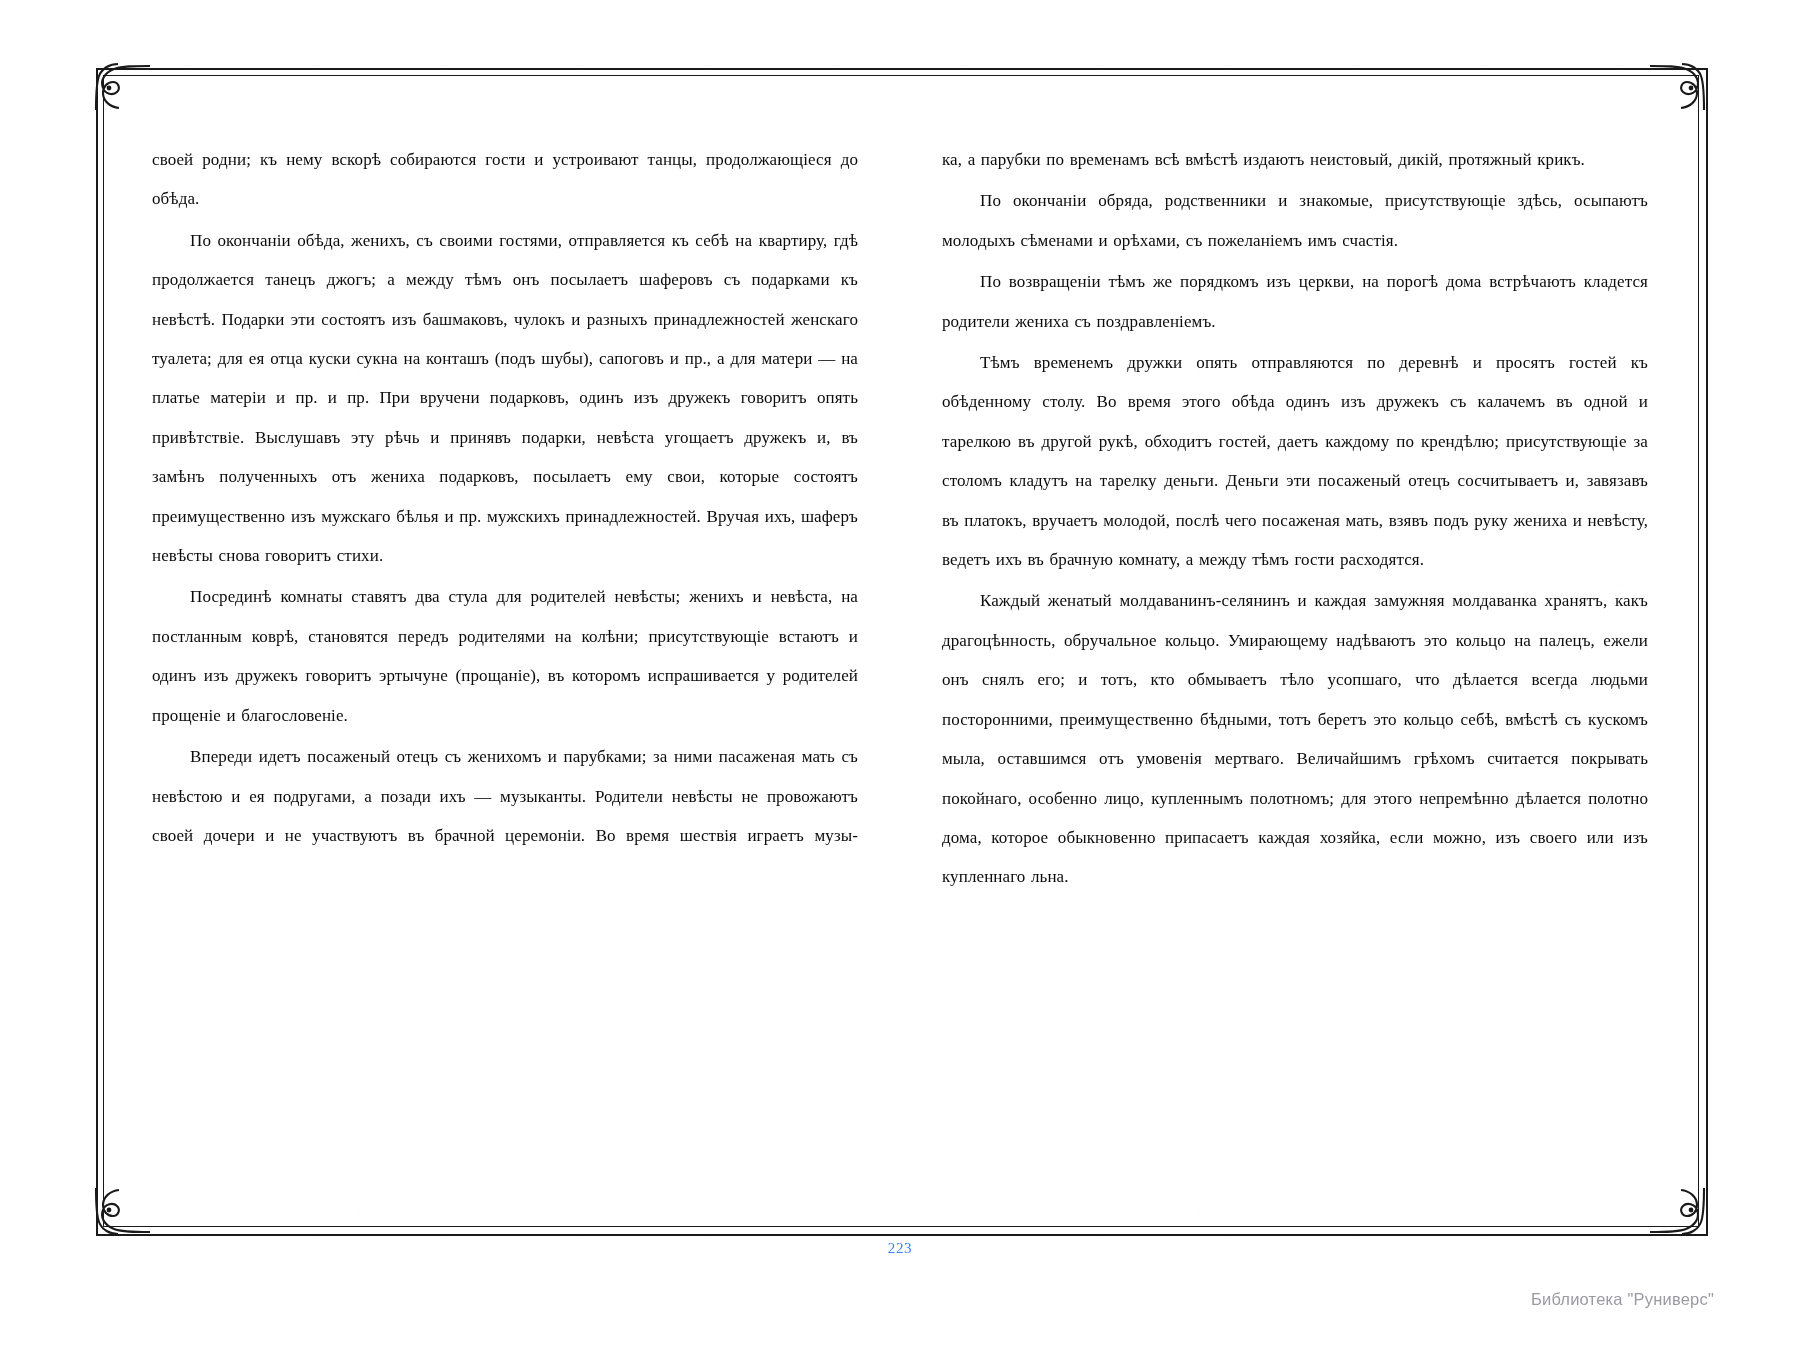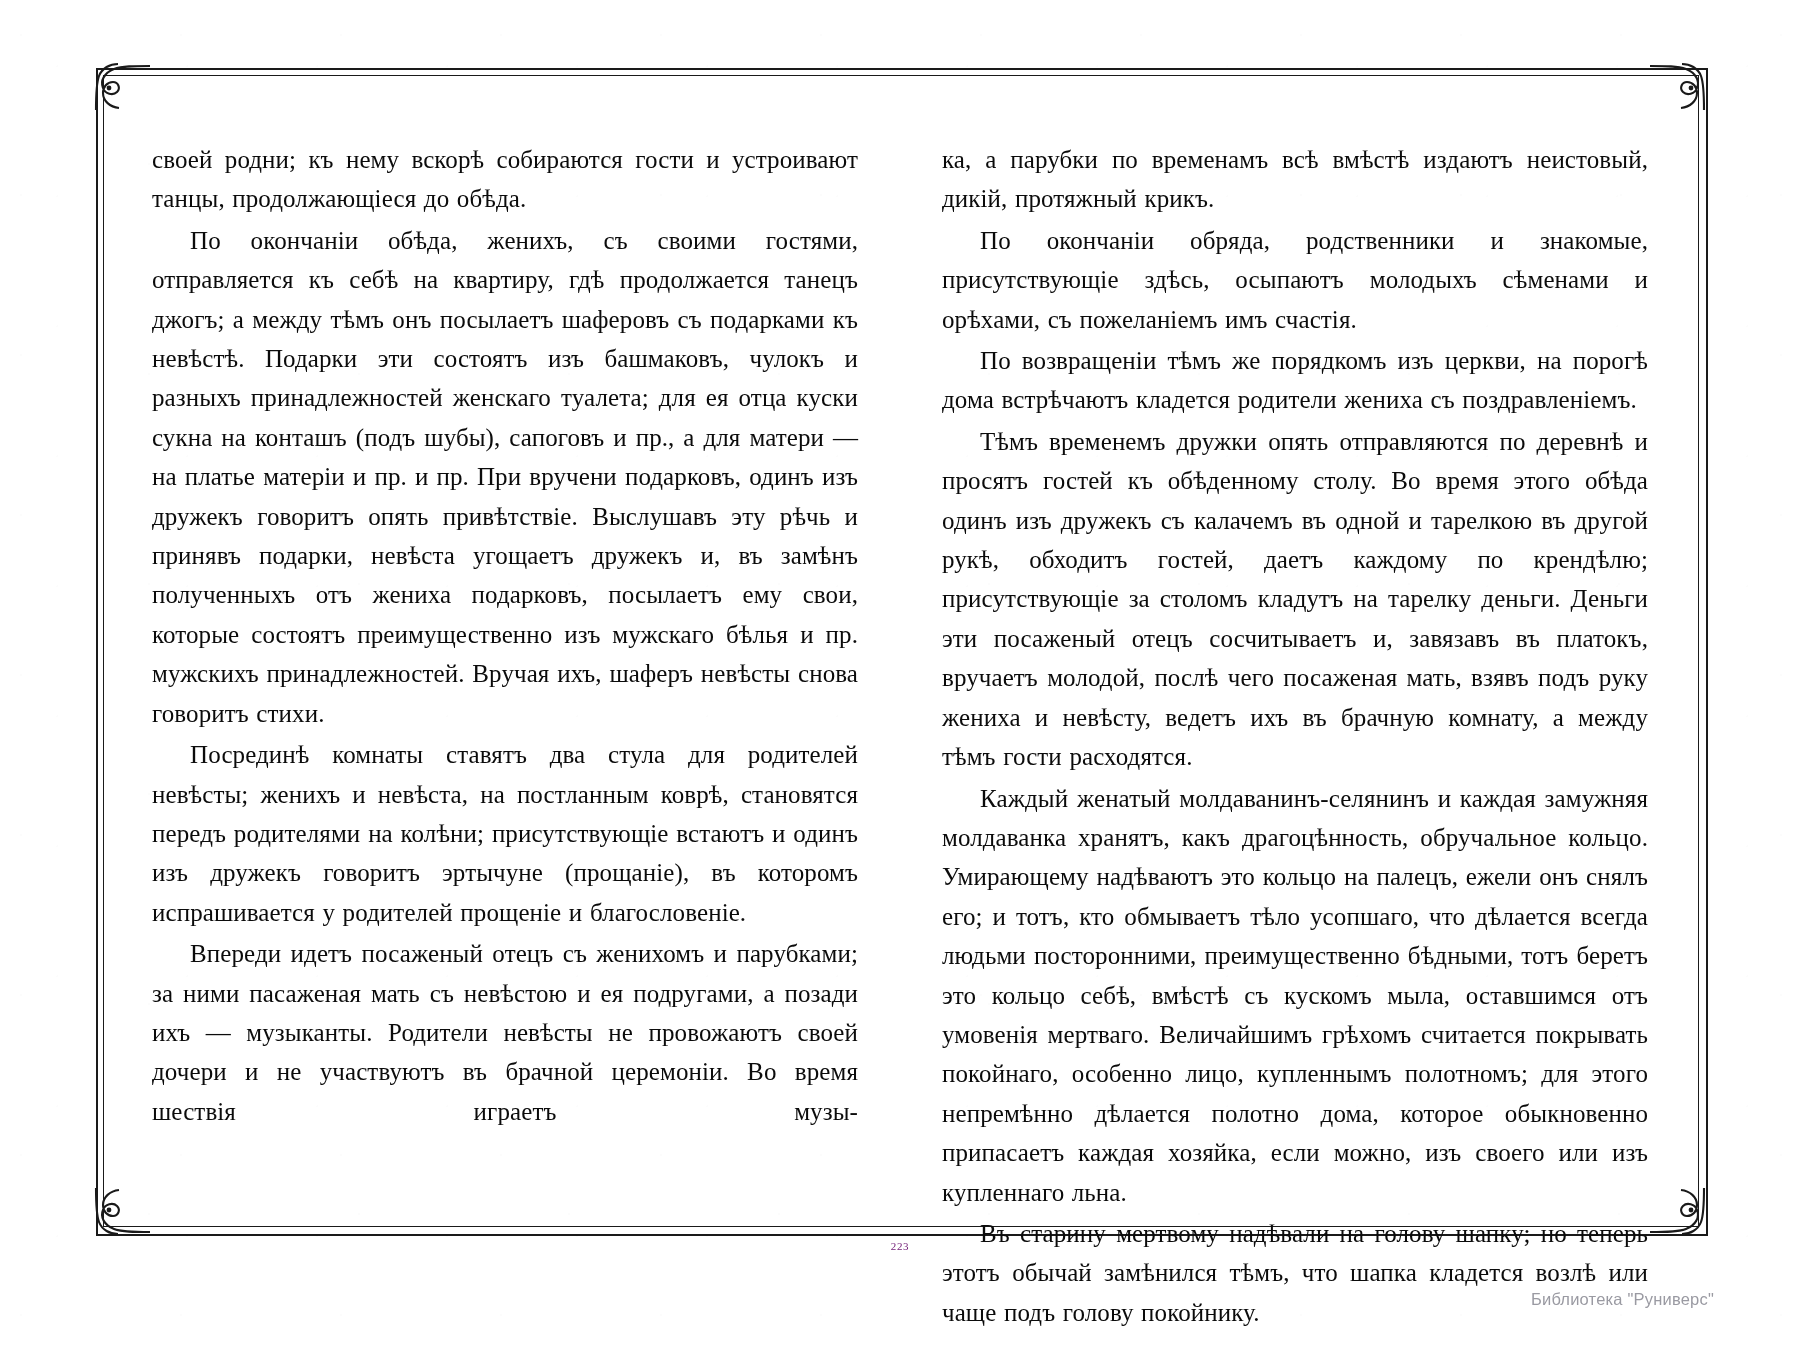--- a/index.html
+++ b/index.html
@@ -62,41 +62,41 @@
     width: 1496px;
     height: 1026px;
     display: flex;
     justify-content: space-between;
   }
   .col {
     width: 706px;
   }
   .col p {
     margin: 0 0 2px 0;
-    font-size: 25px;
+    font-size: 17px;
     line-height: 39.4px;
     text-align: justify;
     text-align-last: left;
     letter-spacing: 0.1px;
     word-spacing: 1.2px;
     -webkit-font-smoothing: none;
   }
   .col p.indent { text-indent: 38px; }
   .col p.last-justify { text-align: justify; text-align-last: justify; }
 
   
   .page-number {
     position: absolute;
     left: 0;
     top: 1240px;
     width: 1800px;
     text-align: center;
-    font-size: 11px;
+    font-size: 15px;
     letter-spacing: 0.6px;
-    color: #701a75;
+    color: #3b82f6;
   }
 
   
   .watermark {
     position: absolute;
     right: 86px;
     top: 1290px;
     font-family: "Liberation Sans", sans-serif;
     font-size: 16.5px;
     color: #9a9aa2;
@@ -162,21 +162,20 @@
       <p class="indent">Посрединѣ комнаты ставятъ два стула для родителей невѣсты; женихъ и невѣста, на постланным коврѣ, становятся передъ родителями на колѣни; присутствующіе встаютъ и одинъ изъ дружекъ говоритъ эртычуне (прощаніе), въ которомъ испрашивается у родителей прощеніе и благословеніе.</p>
       <p class="indent last-justify">Впереди идетъ посаженый отецъ съ женихомъ и парубками; за ними пасаженая мать съ невѣстою и ея подругами, а позади ихъ — музыканты. Родители невѣсты не провожаютъ своей дочери и не участвуютъ въ брачной церемоніи. Во время шествія играетъ музы-</p>
     </div>
 
     <div class="col">
       <p>ка, а парубки по временамъ всѣ вмѣстѣ издаютъ неистовый, дикій, протяжный крикъ.</p>
       <p class="indent">По окончаніи обряда, родственники и знакомые, присутствующіе здѣсь, осыпаютъ молодыхъ сѣменами и орѣхами, съ пожеланіемъ имъ счастія.</p>
       <p class="indent">По возвращеніи тѣмъ же порядкомъ изъ церкви, на порогѣ дома встрѣчаютъ кладется родители жениха съ поздравленіемъ.</p>
       <p class="indent">Тѣмъ временемъ дружки опять отправляются по деревнѣ и просятъ гостей къ обѣденному столу. Во время этого обѣда одинъ изъ дружекъ съ калачемъ въ одной и тарелкою въ другой рукѣ, обходитъ гостей, даетъ каждому по крендѣлю; присутствующіе за столомъ кладутъ на тарелку деньги. Деньги эти посаженый отецъ сосчитываетъ и, завязавъ въ платокъ, вручаетъ молодой, послѣ чего посаженая мать, взявъ подъ руку жениха и невѣсту, ведетъ ихъ въ брачную комнату, а между тѣмъ гости расходятся.</p>
       <p class="indent">Каждый женатый молдаванинъ-селянинъ и каждая замужняя молдаванка хранятъ, какъ драгоцѣнность, обручальное кольцо. Умирающему надѣваютъ это кольцо на палецъ, ежели онъ снялъ его; и тотъ, кто обмываетъ тѣло усопшаго, что дѣлается всегда людьми посторонними, преимущественно бѣдными, тотъ беретъ это кольцо себѣ, вмѣстѣ съ кускомъ мыла, оставшимся отъ умовенія мертваго. Величайшимъ грѣхомъ считается покрывать покойнаго, особенно лицо, купленнымъ полотномъ; для этого непремѣнно дѣлается полотно дома, которое обыкновенно припасаетъ каждая хозяйка, если можно, изъ своего или изъ купленнаго льна.</p>
-      <p class="indent">Въ старину мертвому надѣвали на голову шапку; но теперь этотъ обычай замѣнился тѣмъ, что шапка кладется возлѣ или чаще подъ голову покойнику.</p>
     </div>
 
   </div>
 
   <div class="page-number">223</div>
   <div class="watermark">Библиотека "Руниверс"</div>
 
 </div>
 
 </body></html>

